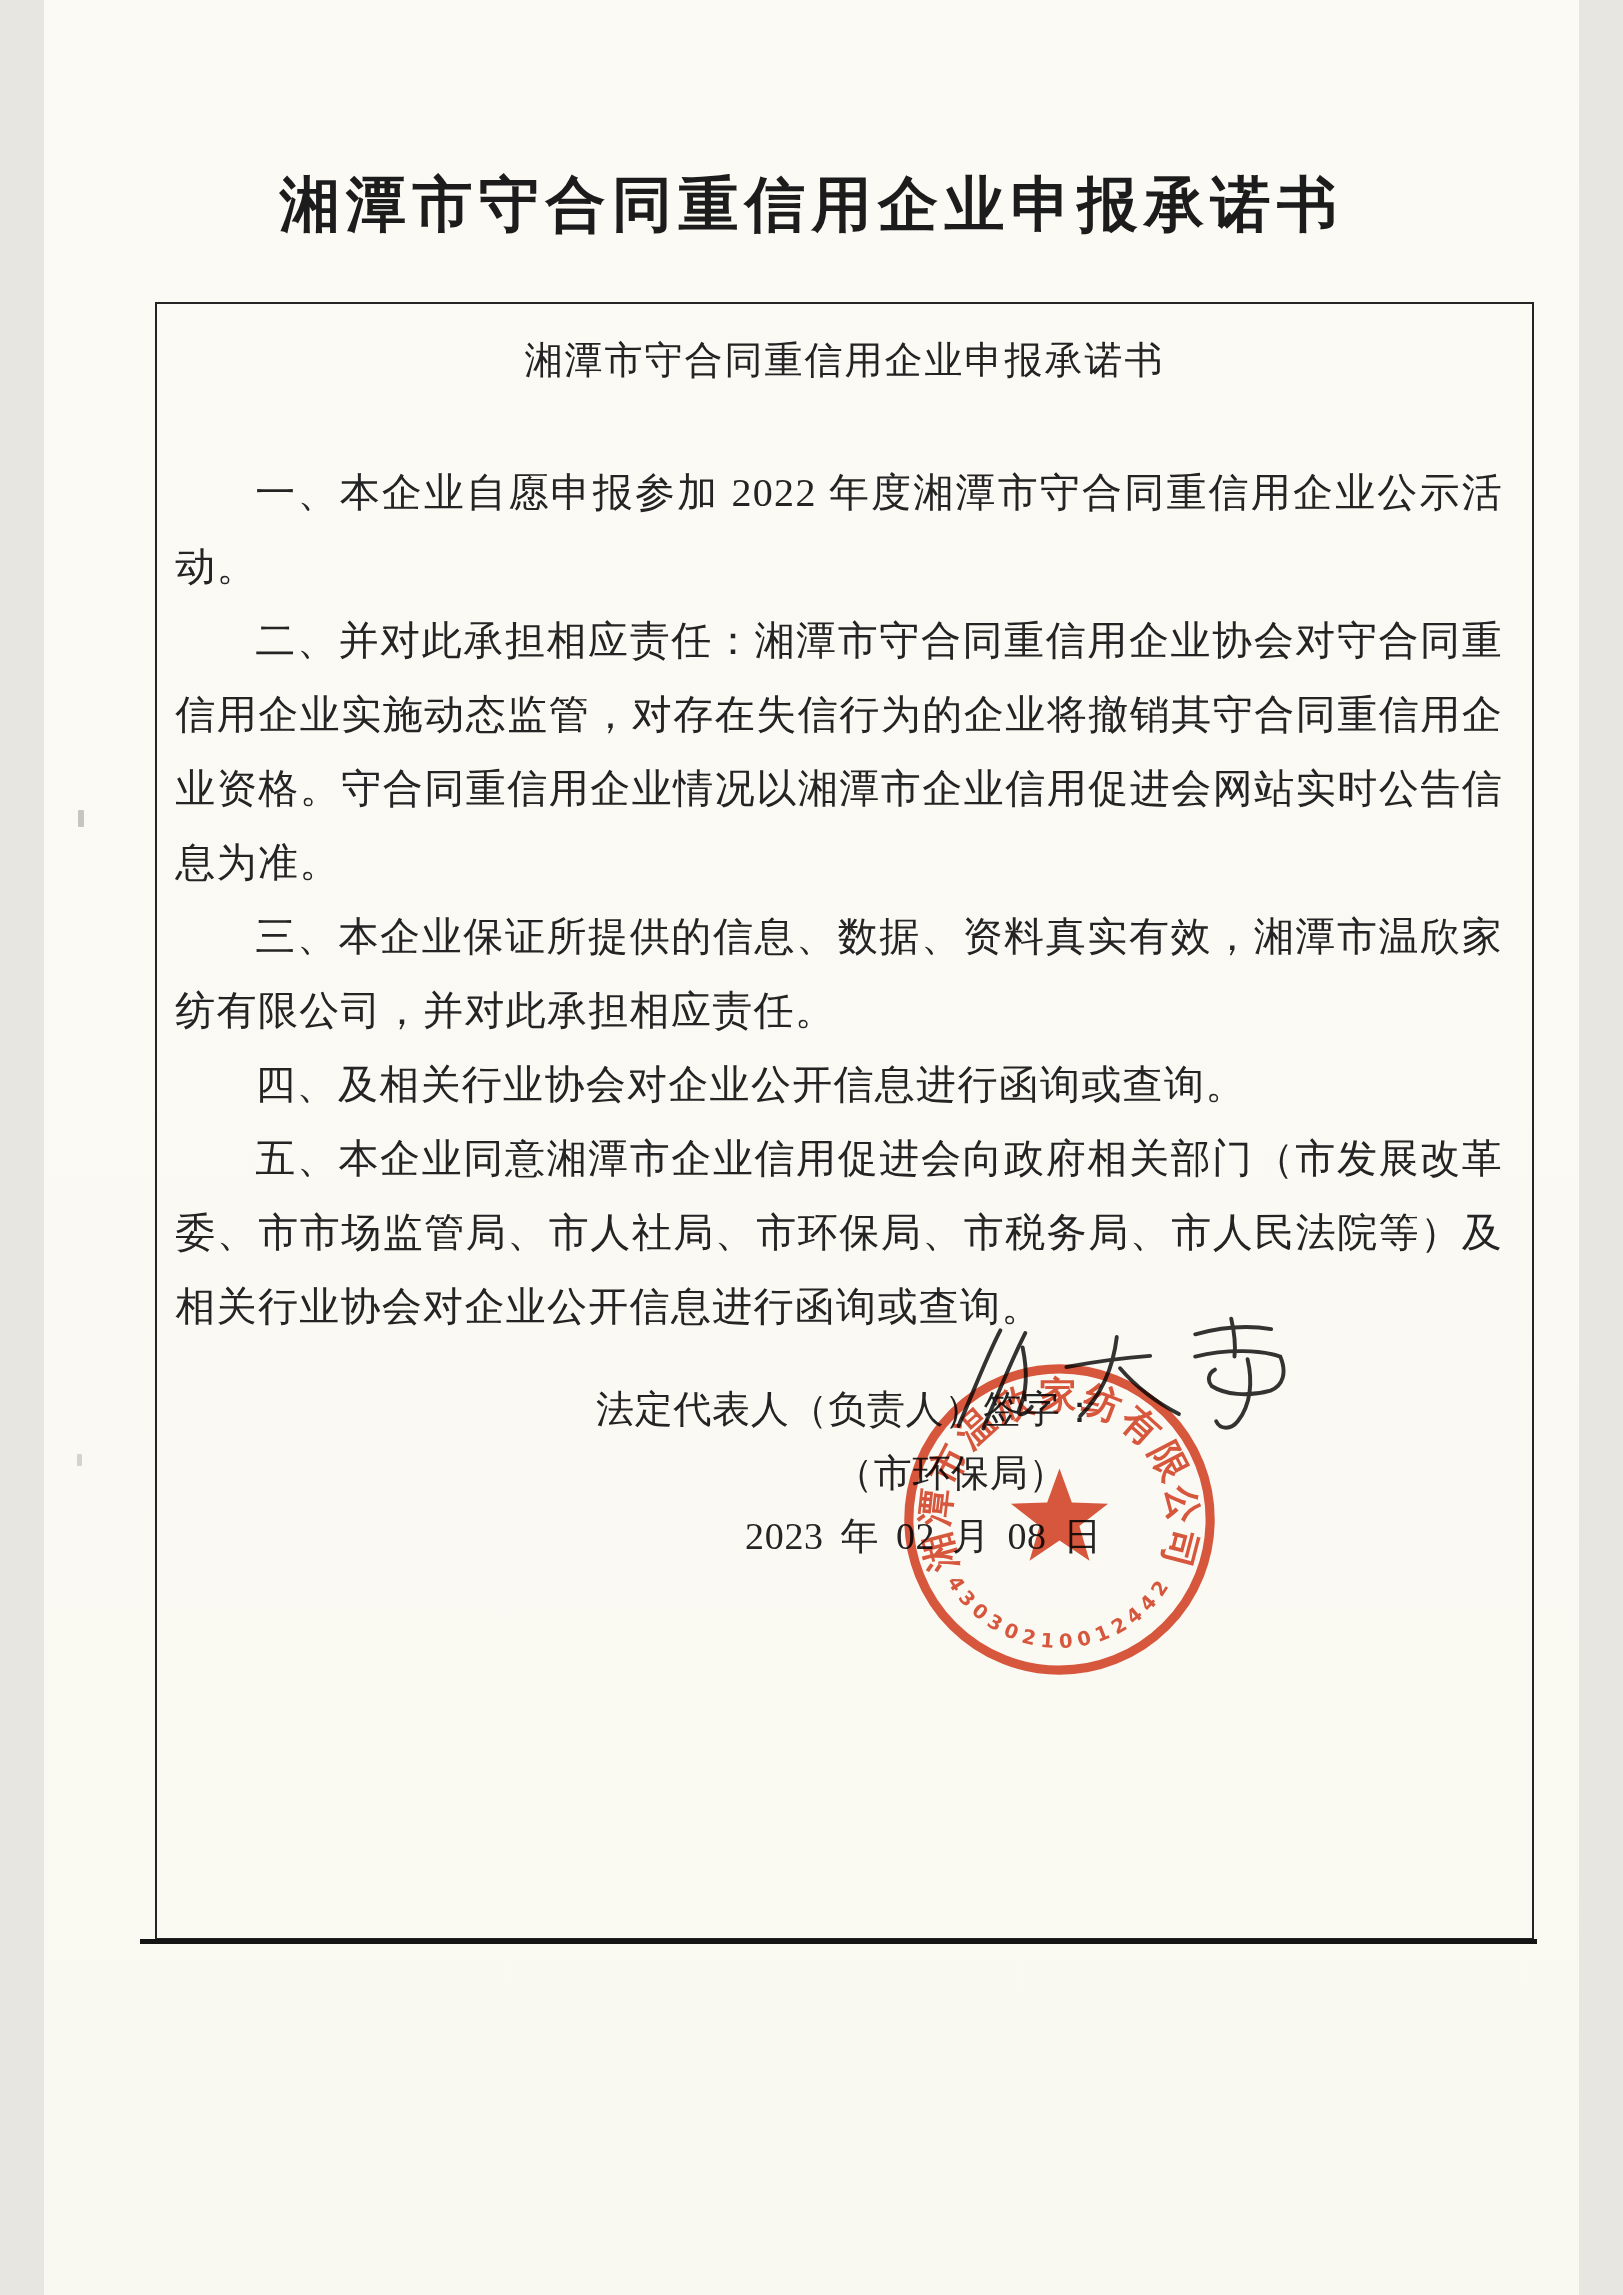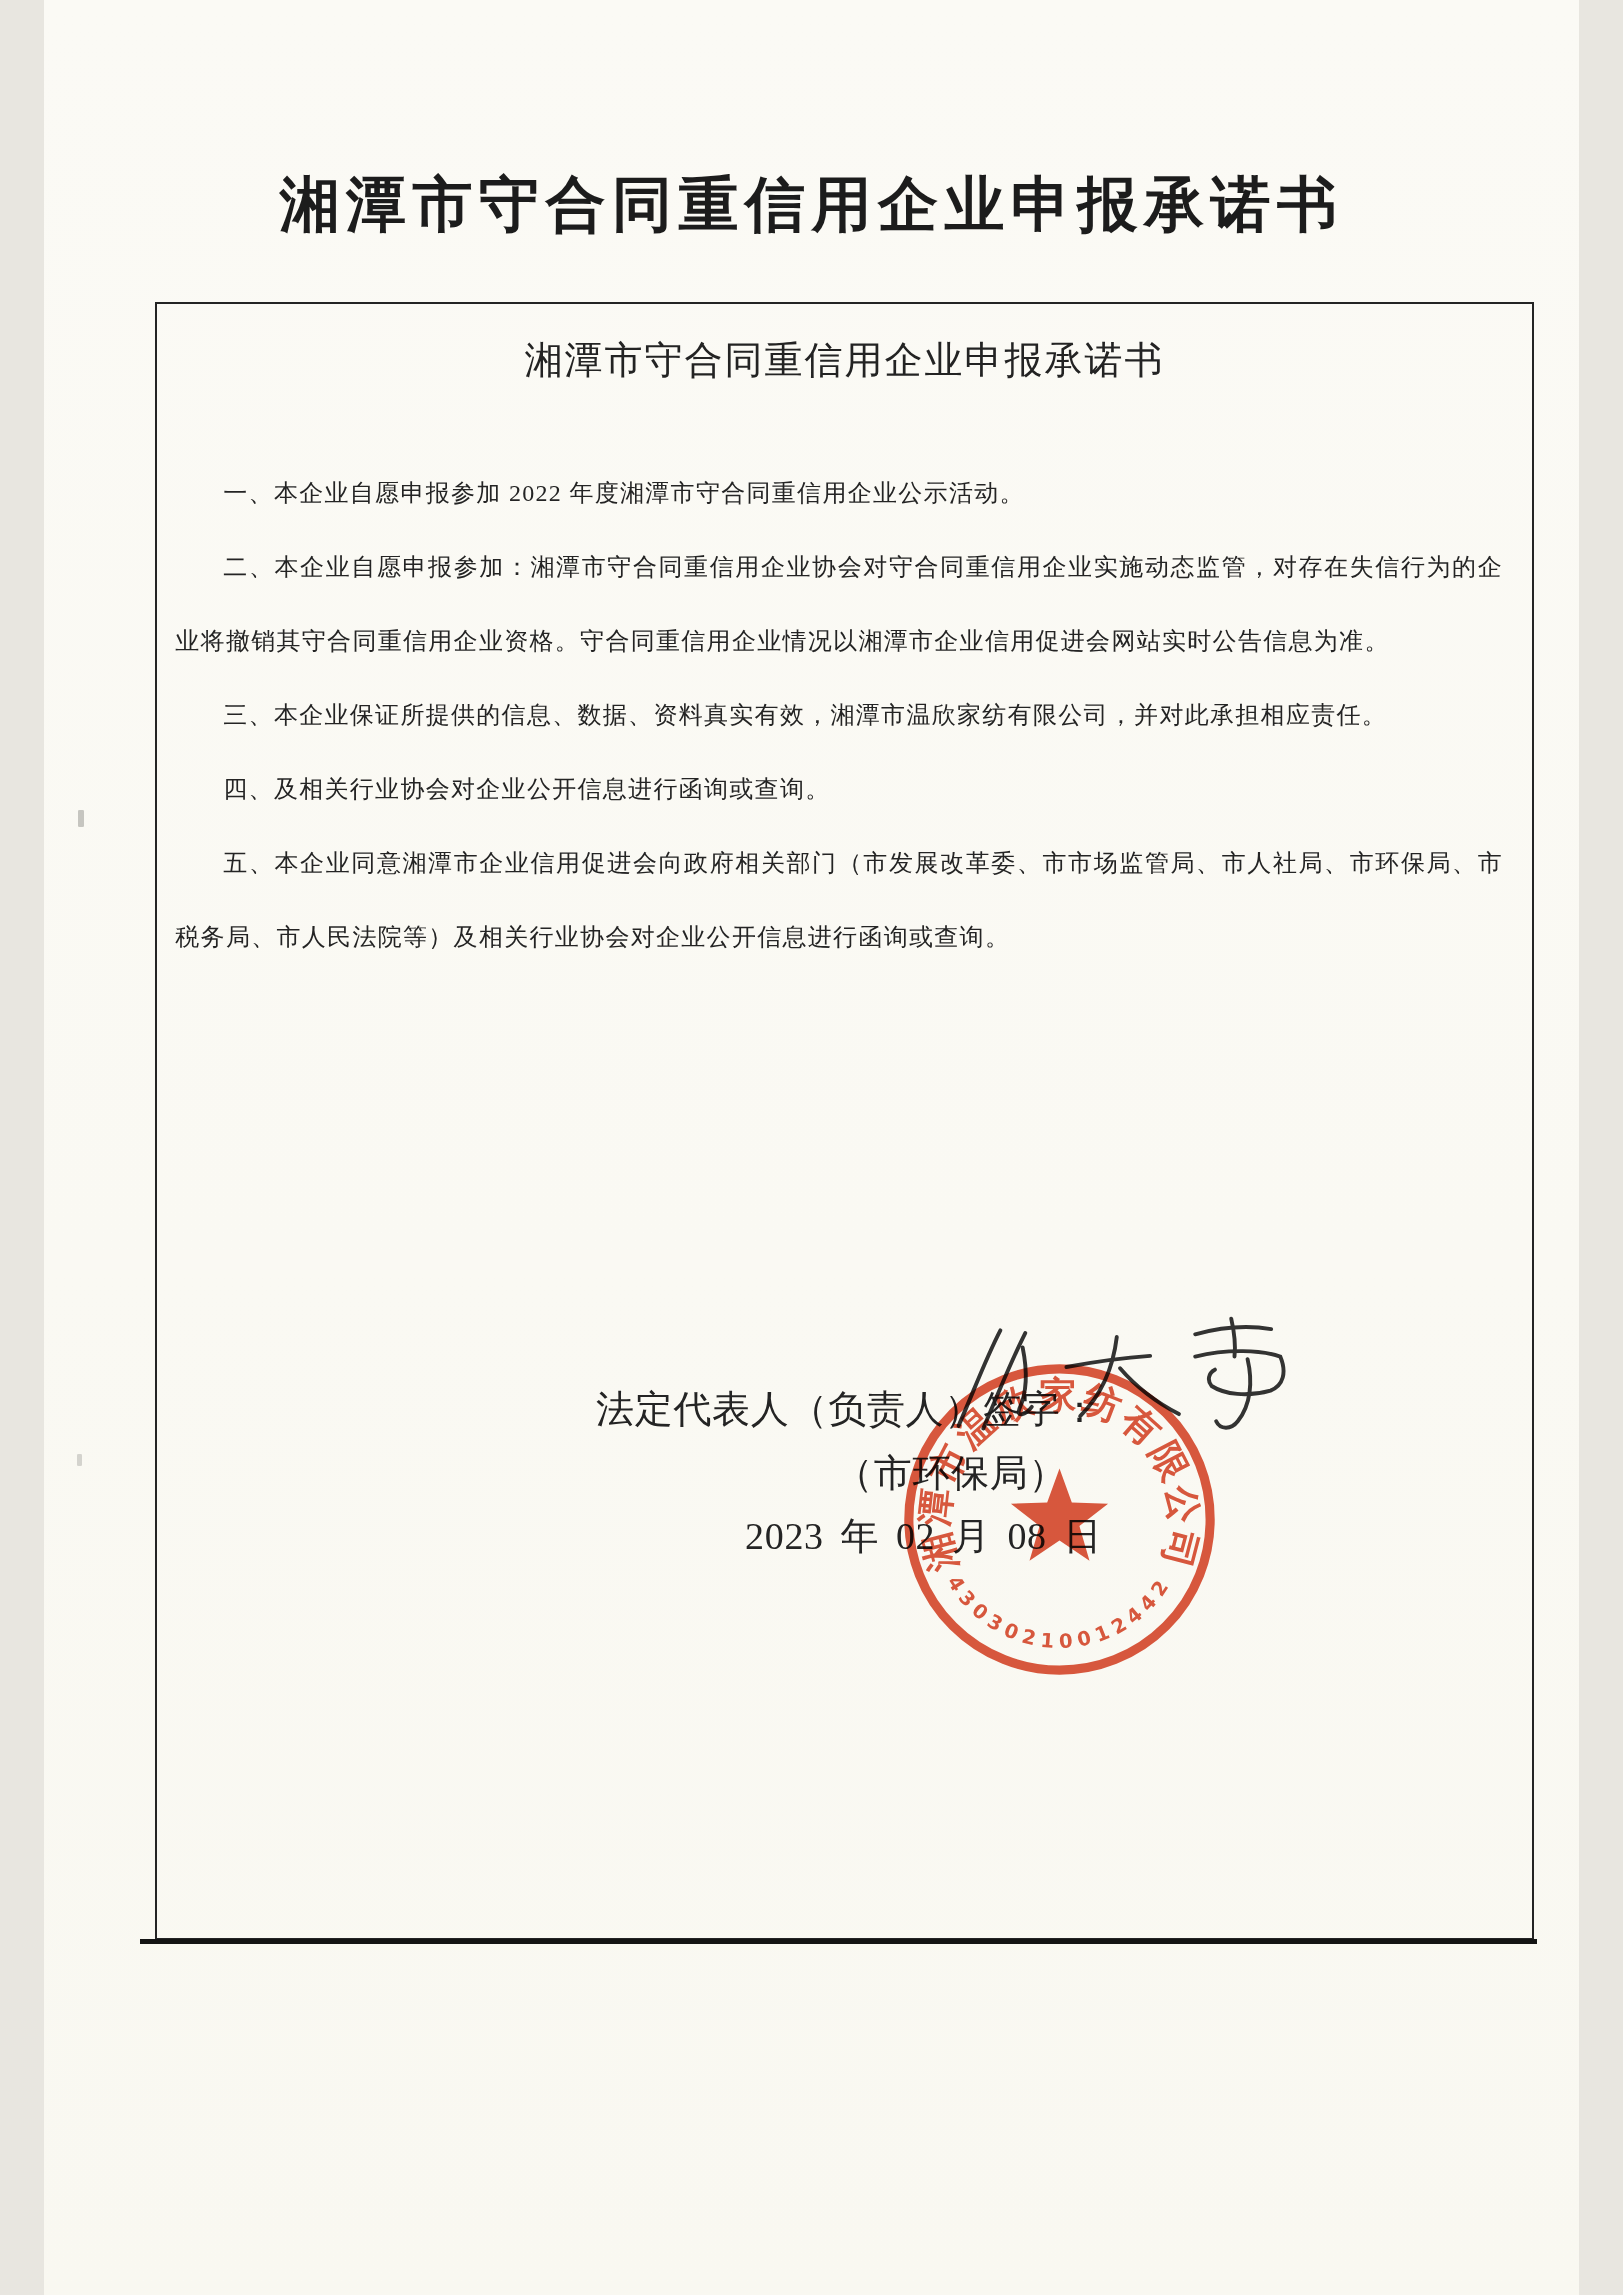--- a/index.html
+++ b/index.html
@@ -52,21 +52,21 @@
     height: 46px;
     line-height: 46px;
     text-align: center;
     font-size: 38px;
     letter-spacing: 2px;
     color: #232323;
   }
   .body-text {
     margin-top: 73px;
     padding: 0 29px 0 18.3px;
-    font-size: 24px;
+    font-size: 40px;
     line-height: 74px;
     letter-spacing: 1.3px;
     text-align: justify;
     color: #242424;
   }
   .body-text p {
     margin: 0;
     text-indent: 2em;
   }
   .sig-label, .seal-label, .date-line {
@@ -111,21 +111,21 @@
 <div class="page">
 
   <h1 class="doc-title">湘潭市守合同重信用企业申报承诺书</h1>
 
   <div class="box">
 
     <div class="box-subtitle">湘潭市守合同重信用企业申报承诺书</div>
 
     <div class="body-text">
       <p>一、本企业自愿申报参加 2022 年度湘潭市守合同重信用企业公示活动。</p>
-      <p>二、本企业自愿申报参加：湘潭市守合同重信用企业协会对守合同重信用企业实施动态监管，对存在失信行为的企业将撤销其守合同重信用企业资格。守合同重信用企业情况以湘潭市企业信用促进会网站实时公告信息为准。</p>
+      <p>二、并对此承担相应责任：湘潭市守合同重信用企业协会对守合同重信用企业实施动态监管，对存在失信行为的企业将撤销其守合同重信用企业资格。守合同重信用企业情况以湘潭市企业信用促进会网站实时公告信息为准。</p>
       <p>三、本企业保证所提供的信息、数据、资料真实有效，湘潭市温欣家纺有限公司，并对此承担相应责任。</p>
       <p>四、及相关行业协会对企业公开信息进行函询或查询。</p>
       <p>五、本企业同意湘潭市企业信用促进会向政府相关部门（市发展改革委、市市场监管局、市人社局、市环保局、市税务局、市人民法院等）及相关行业协会对企业公开信息进行函询或查询。</p>
     </div>
 
     <div class="sig-label">法定代表人（负责人）签字：</div>
 
     <svg class="signature-svg" viewBox="0 0 575 185" fill="none" xmlns="http://www.w3.org/2000/svg">
       <g stroke="#1e1e1e" stroke-width="6" stroke-linecap="round" fill="none" opacity="0.9">
         <path d="M10,168 C32,118 52,64 74,22"></path>

